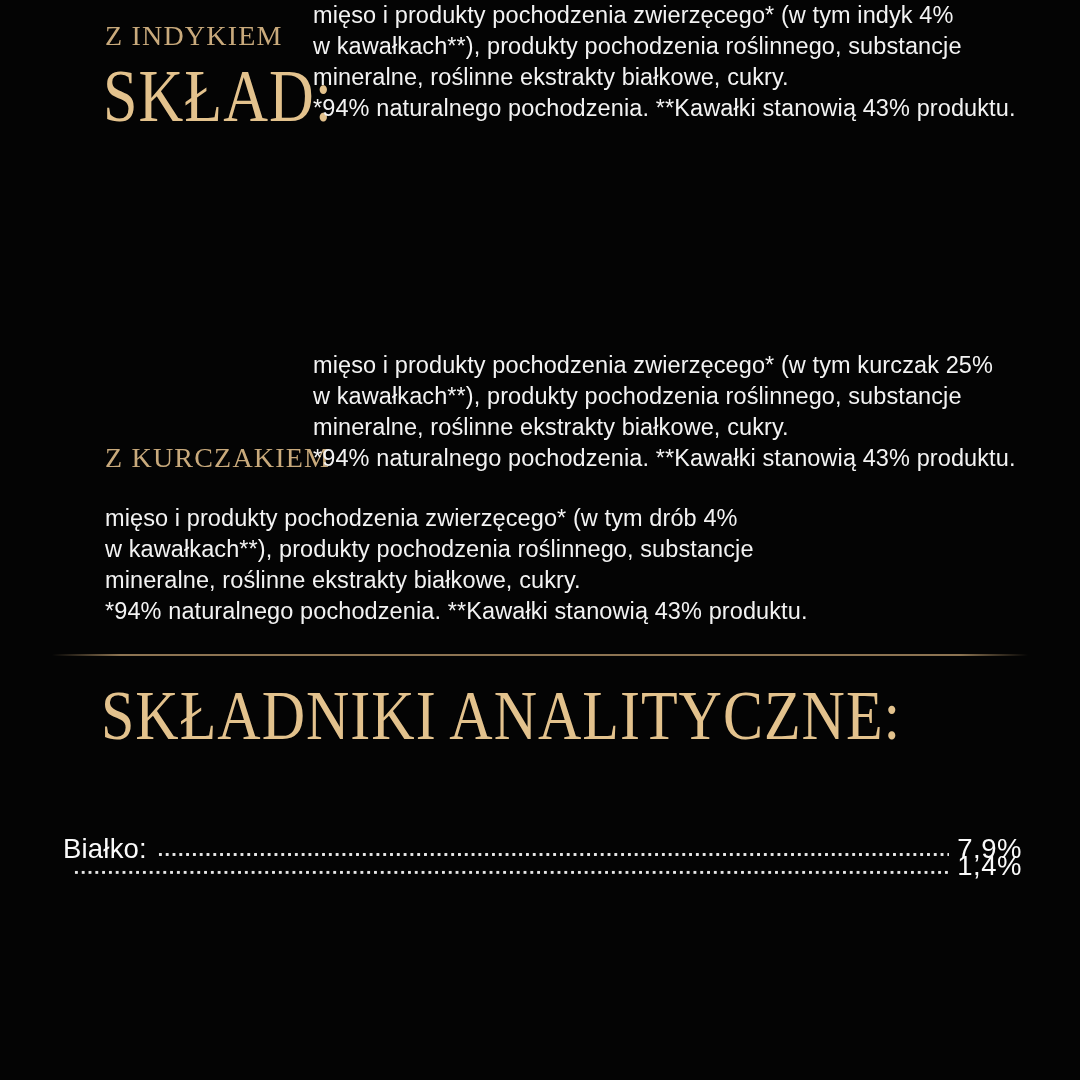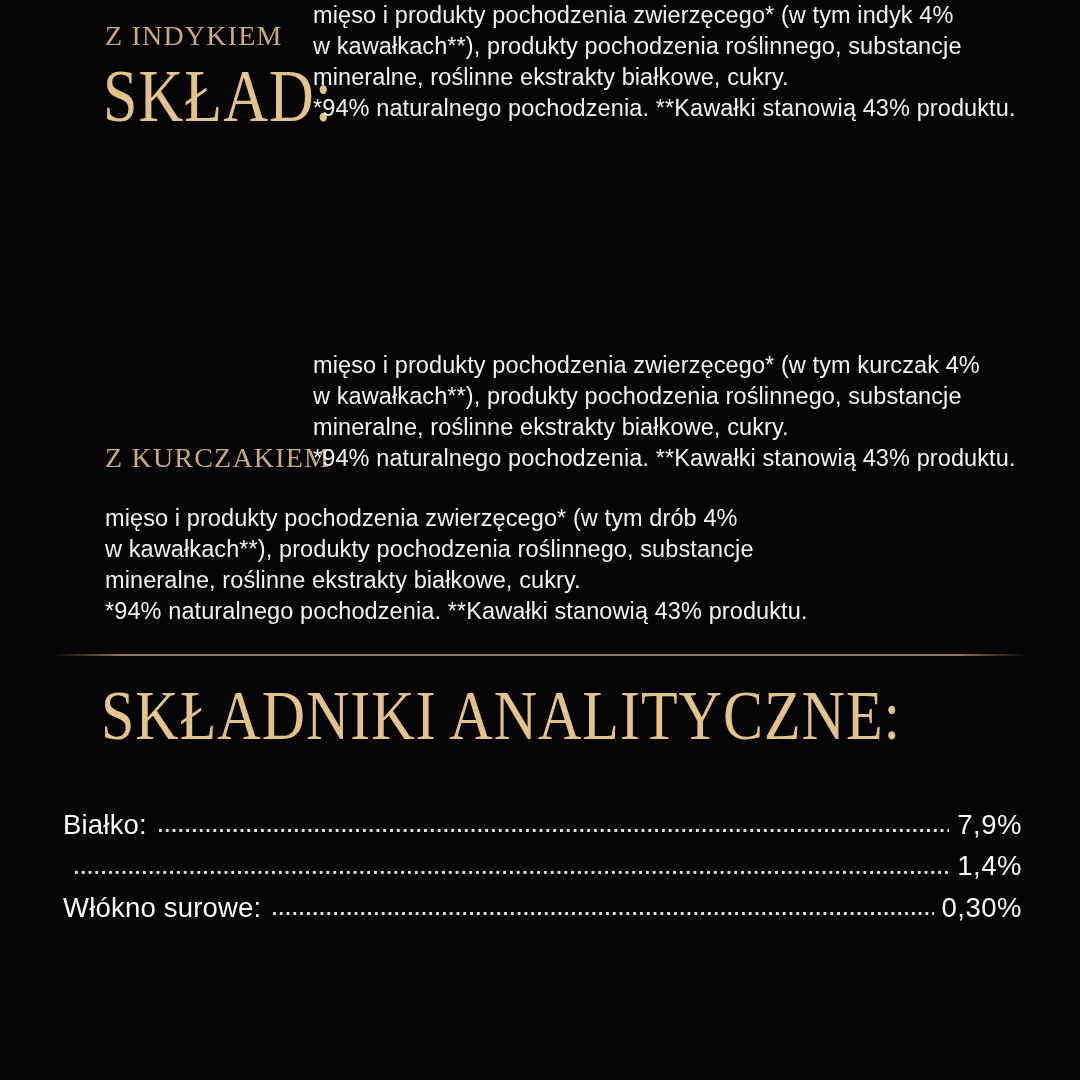--- a/index.html
+++ b/index.html
@@ -50,42 +50,42 @@
       var(--divider-gold,#8d7452) 93%,
       rgba(141,116,82,0) 100%);
   }
   
   #rows{position:absolute;left:63px;top:804px;width:959px;}
   .arow{
     display:flex;align-items:baseline;
     height:41.3px;line-height:41.3px;
     font-size:27.5px;color:#fafafa;
   }
-  .alabel{white-space:nowrap;letter-spacing:0.2px;}
+  .alabel{white-space:nowrap;letter-spacing:0.2px;margin-top:24px;}
   .avalue{white-space:nowrap;letter-spacing:0.5px;}
   .leader{
     flex:1;height:7px;
     margin:0 8px 0 10px;
     background-image:radial-gradient(circle,rgba(250,250,250,.92) 1.35px,rgba(0,0,0,0) 1.7px);
     background-size:6.8px 6.8px;
     background-repeat:repeat-x;
     background-position:left bottom;
   }
 </style>
 </head>
 <body>
 
 <div class="canvas">
 
   <div class="display-heading" id="skład-heading">SKŁAD:</div>
 
   <div class="section">
     <div class="section-label">Z KURCZAKIEM</div>
     <div class="section-text">
-        <div class="line">mięso i produkty pochodzenia zwierzęcego* (w tym kurczak 4%</div>
+        <div class="line">mięso i produkty pochodzenia zwierzęcego* (w tym kurczak 25%</div>
         <div class="line">w kawałkach**), produkty pochodzenia roślinnego, substancje</div>
         <div class="line">mineralne, roślinne ekstrakty białkowe, cukry.</div>
         <div class="line">*94% naturalnego pochodzenia. **Kawałki stanowią 43% produktu.</div>
       </div>
   </div>
 
   <div class="section">
     <div class="section-text">
         <div class="line">mięso i produkty pochodzenia zwierzęcego* (w tym drób 4%</div>
         <div class="line">w kawałkach**), produkty pochodzenia roślinnego, substancje</div>
@@ -111,20 +111,15 @@
   <div id="rows">
       <div class="arow">
         <span class="alabel">Białko:</span>
         <span class="leader"></span>
         <span class="avalue">7,9%</span>
       </div>
       <div class="arow">
         <span class="leader"></span>
         <span class="avalue">1,4%</span>
       </div>
-      <div class="arow">
-        <span class="alabel">Włókno surowe:</span>
-        <span class="leader"></span>
-        <span class="avalue">0,30%</span>
-      </div>
     </div>
 
 </div>
 
 </body></html>

